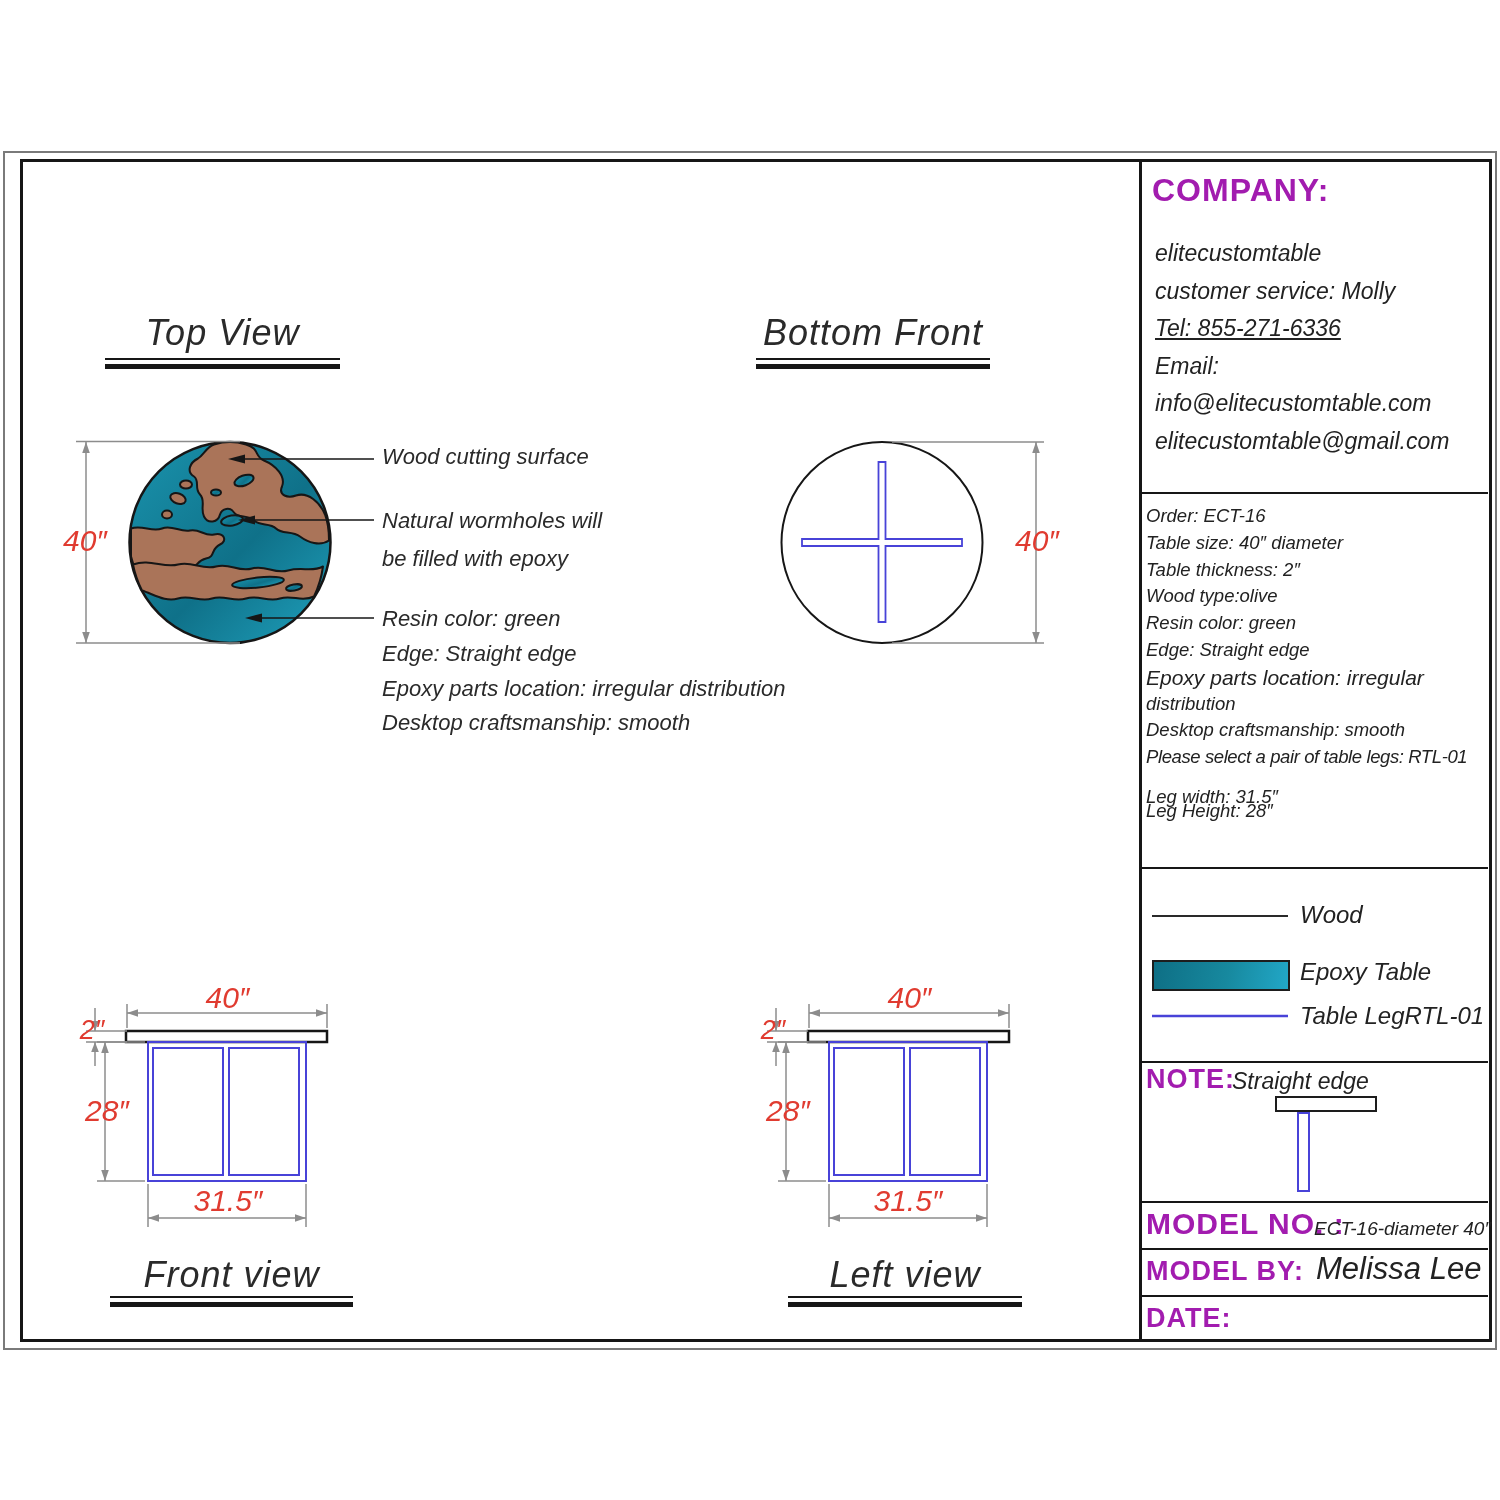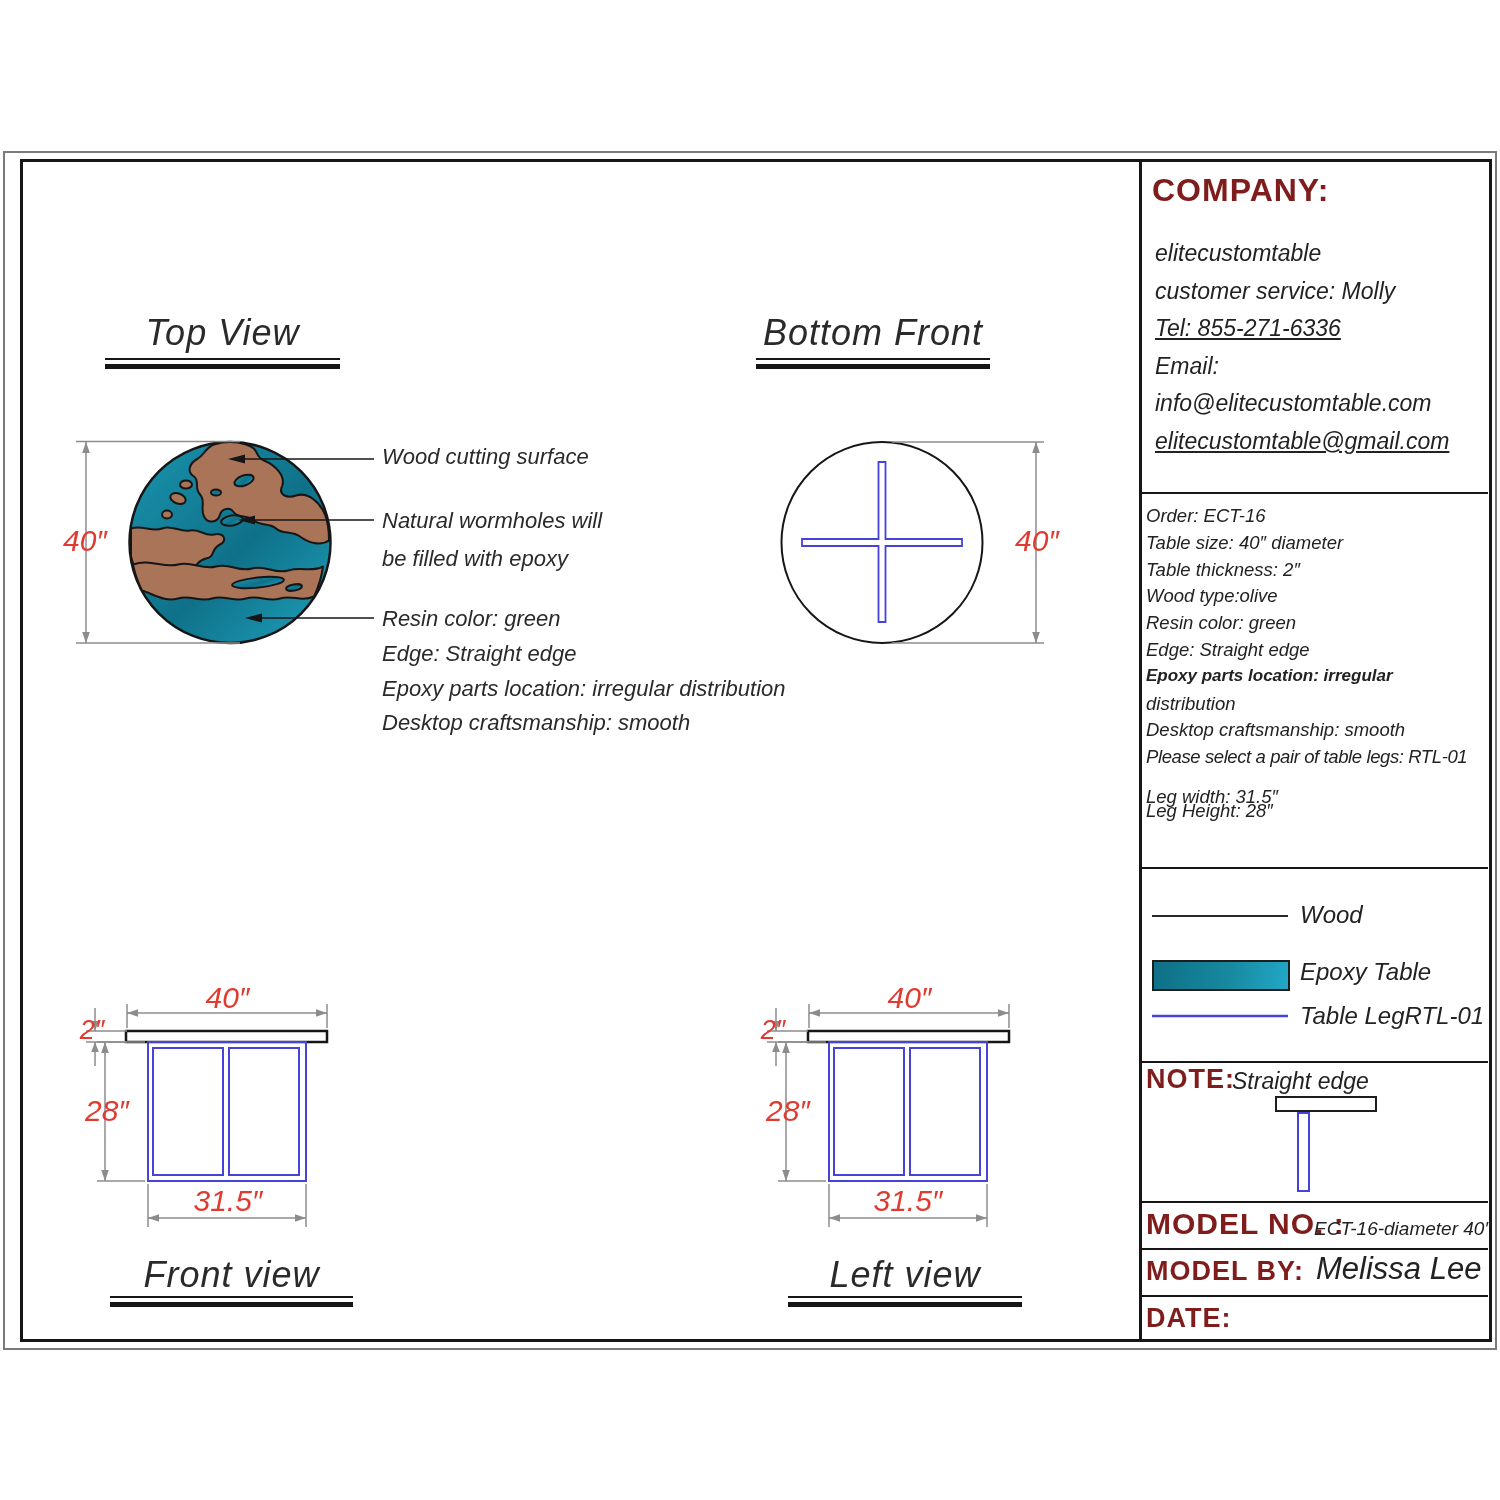--- a/index.html
+++ b/index.html
@@ -6,21 +6,21 @@
   body{width:1500px;height:1500px;background:#ffffff;position:relative;overflow:hidden;
        font-family:"Liberation Sans", sans-serif;}
   .abs{position:absolute;}
   .frame-outer{left:3px;top:151px;width:1490px;height:1195px;border:2px solid #7a7a7a;}
   .frame-inner{left:20px;top:159px;width:1466px;height:1177px;border:3px solid #161616;}
   .vline{background:#161616;}
   .hline{background:#161616;}
   .cadTitle{font-style:italic;font-weight:400;color:#2a2a2a;letter-spacing:1px;}
   .ann{font-style:italic;color:#2a2a2a;font-size:22px;white-space:nowrap;}
   .dim{font-style:italic;color:#e03b30;font-size:30px;white-space:nowrap;text-align:center;}
-  .hdr{font-weight:700;color:#7f1d1d;letter-spacing:1px;white-space:nowrap;}
+  .hdr{font-weight:700;color:#a21caf;letter-spacing:1px;white-space:nowrap;}
   .pitalic{font-style:italic;color:#222;white-space:nowrap;}
   .ul-thin{height:2px;background:#161616;}
   .ul-thick{height:5px;background:#161616;}
   .swatch{background:linear-gradient(100deg,#0e6f85 0%,#17899f 55%,#22a7c7 100%);
           border:2px solid #1d1d1d;}
   .tnote-top{background:#fff;border:2px solid #1d1d1d;}
   .tnote-leg{background:#fff;border:2px solid #4843d8;}
   svg{position:absolute;left:0;top:0;}
 </style>
 </head>
@@ -227,30 +227,30 @@
 <div class="abs dim" style="left:751px;top:1015px;width:44px;font-size:27px;">2″</div>
 <div class="abs dim" style="left:757px;top:1094px;width:62px;">28″</div>
 <div class="abs dim" style="left:860px;top:1184px;width:96px;">31.5″</div>
 
 <div class="abs hdr" style="left:1152px;top:172px;font-size:32px;">COMPANY:</div>
 <div class="abs pitalic" style="left:1155px;top:240px;font-size:23px;">elitecustomtable</div>
 <div class="abs pitalic" style="left:1155px;top:278px;font-size:23px;">customer service: Molly</div>
 <div class="abs pitalic" style="left:1155px;top:315px;font-size:23px;text-decoration:underline;">Tel: 855-271-6336</div>
 <div class="abs pitalic" style="left:1155px;top:353px;font-size:23px;">Email:</div>
 <div class="abs pitalic" style="left:1155px;top:390px;font-size:23px;">info@elitecustomtable.com</div>
-<div class="abs pitalic" style="left:1155px;top:428px;font-size:23px;text-decoration:underline;">elitecustomtable@gmail.com</div>
+<div class="abs pitalic" style="left:1155px;top:428px;font-size:23px;">elitecustomtable@gmail.com</div>
 
 <div>
   <div class="abs pitalic" style="left:1146px;top:505px;font-size:18.5px;">Order: ECT-16</div>
   <div class="abs pitalic" style="left:1146px;top:532px;font-size:18.5px;">Table size: 40″ diameter</div>
   <div class="abs pitalic" style="left:1146px;top:559px;font-size:18.5px;">Table thickness: 2″</div>
   <div class="abs pitalic" style="left:1146px;top:585px;font-size:18.5px;">Wood type:olive</div>
   <div class="abs pitalic" style="left:1146px;top:612px;font-size:18.5px;">Resin color: green</div>
   <div class="abs pitalic" style="left:1146px;top:639px;font-size:18.5px;">Edge: Straight edge</div>
-  <div class="abs pitalic" style="left:1146px;top:666px;font-size:17px;font-weight:bold;">Epoxy parts location: irregular</div>
+  <div class="abs pitalic" style="left:1146px;top:666px;font-size:21px;">Epoxy parts location: irregular</div>
   <div class="abs pitalic" style="left:1146px;top:693px;font-size:18.5px;">distribution</div>
   <div class="abs pitalic" style="left:1146px;top:719px;font-size:18.5px;">Desktop craftsmanship: smooth</div>
   <div class="abs pitalic" style="left:1146px;top:746px;font-size:18.5px;letter-spacing:-0.4px;">Please select a pair of table legs: RTL-01</div>
   <div class="abs pitalic" style="left:1146px;top:786px;font-size:18.5px;">Leg width: 31.5″</div>
   <div class="abs pitalic" style="left:1146px;top:800px;font-size:18.5px;">Leg Height: 28″</div>
 </div>
 
 <div class="abs pitalic" style="left:1300px;top:901px;font-size:24px;">Wood</div>
 <div class="abs swatch" style="left:1152px;top:960px;width:134px;height:27px;"></div>
 <div class="abs pitalic" style="left:1300px;top:958px;font-size:24px;">Epoxy Table</div>

